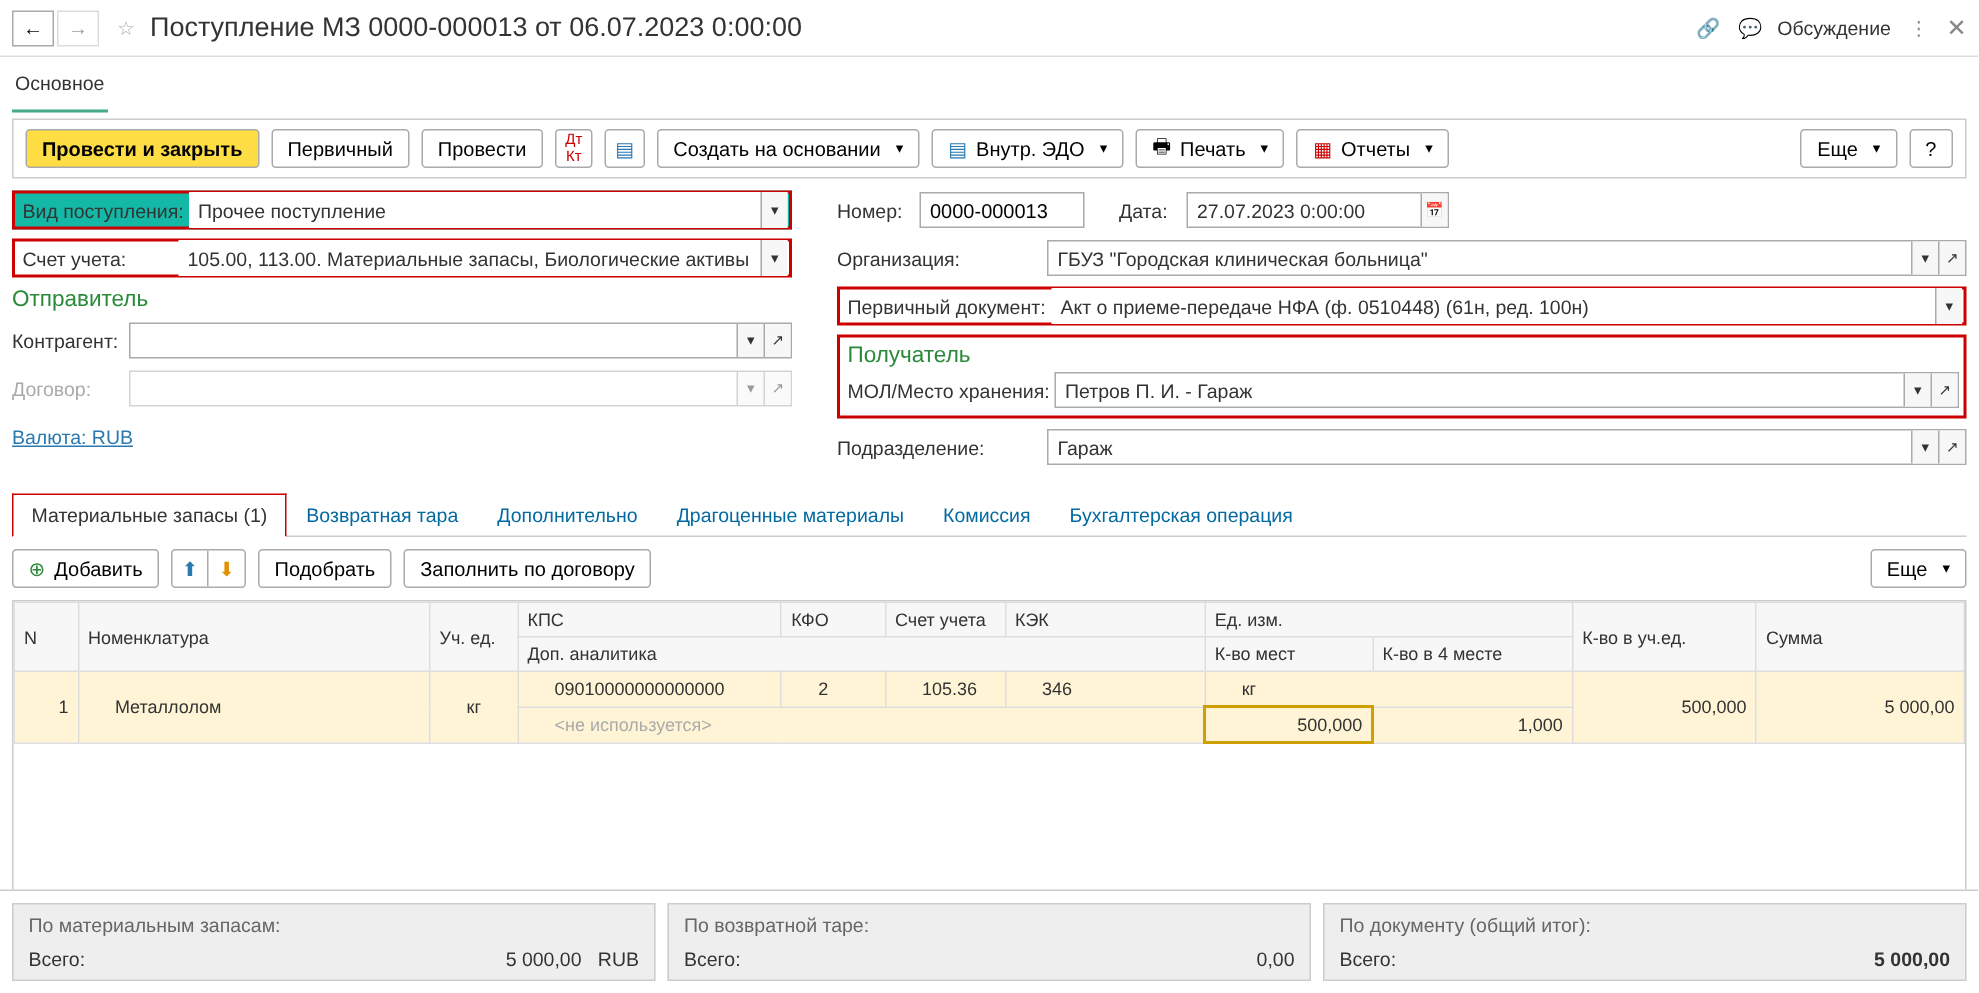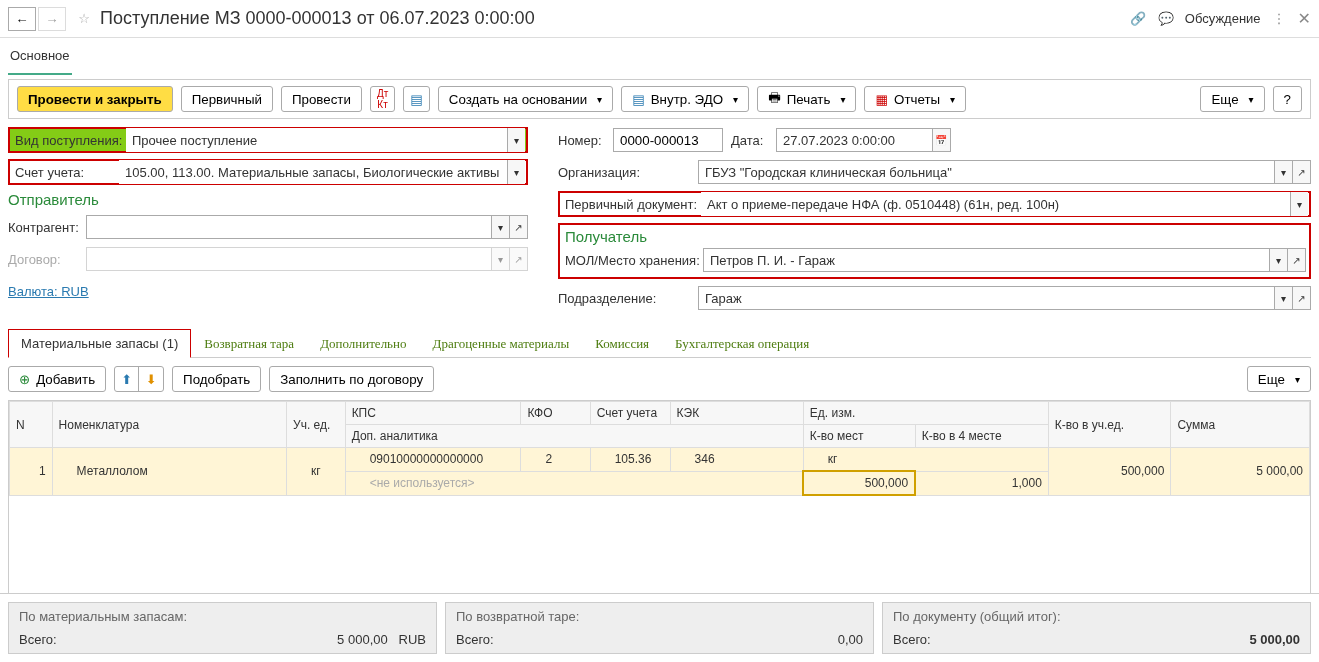--- a/index.html
+++ b/index.html
@@ -34,26 +34,26 @@
 .form-label.wide { width: 140px; }
 .form-label.disabled { color: #aaa; }
 .combo { display: flex; align-items: center; height: 24px; border: 1px solid #aaa; background: #fff; flex: 1; }
 .combo-val { flex: 1; padding: 0 6px; overflow: hidden; white-space: nowrap; }
 .combo-btn { width: 18px; height: 100%; border-left: 1px solid #aaa; display: flex; align-items: center; justify-content: center; cursor: pointer; font-size: 10px; background: #f7f7f7; }
 .text-input { height: 24px; border: 1px solid #aaa; padding: 0 6px; flex: 1; }
 .section-title { color: #2a8a3a; font-size: 15px; margin: 4px 0 6px; }
 .link-text { color: #2a7ab0; text-decoration: underline; cursor: pointer; }
 .row-highlight { border: 2px solid #c00; padding: 1px; display: flex; align-items: center; }
 .row-highlight .form-label { padding-left: 4px; }
-.row-highlight.yellow { background: #84cc16; justify-content: center; }
+.row-highlight.yellow { background: #14b8a6; justify-content: center; }
 
 .tabs { display: flex; border-bottom: 1px solid #ccc; margin: 8px 8px 0; }
 .tab { padding: 6px 12px; cursor: pointer; border: 1px solid transparent; border-bottom: none; margin-bottom: -1px; }
 .tab.active { border-color: #c00; border-bottom: 1px solid #fff; background: #fff; color: #333; }
-.tab:not(.active) { color: #4d7c0f; font-family: Liberation Serif, serif; }
+.tab:not(.active) { color: #0369a1; }
 
 .subtoolbar { display: flex; align-items: center; padding: 8px; gap: 8px; }
 .arrow-btns { display: flex; border: 1px solid #aaa; border-radius: 3px; overflow: hidden; }
 .arrow-btn { width: 24px; height: 24px; display: flex; align-items: center; justify-content: center; cursor: pointer; }
 .arrow-btn:first-child { border-right: 1px solid #aaa; color: #2a7ab0; }
 .arrow-btn:last-child { color: #e09000; }
 
 .grid-wrap { margin: 0 8px; border: 1px solid #ccc; height: 210px; overflow: auto; }
 .grid { width: 100%; border-collapse: collapse; table-layout: fixed; }
 .grid th, .grid td { border: 1px solid #ddd; padding: 4px 6px; font-size: 12px; text-align: left; font-weight: normal; background: #fff; }
@@ -171,21 +171,21 @@
         </div>
       </div>
       <div class="form-row">
         <span class="link-text">Валюта: RUB</span>
       </div>
     </div>
     <div class="form-col-right">
       <div class="form-row">
         <div class="form-label" style="width:55px">Номер:</div>
         <input class="text-input" style="width: 110px; flex: 0 0 auto;" value="0000-000013">
-        <div class="form-label" style="width:45px;margin-left:8px">Дата:</div>
+        <div class="form-label" style="width:45px;margin-left:23px">Дата:</div>
         <div class="combo" style="width:175px;flex:none">
           <div class="combo-val">27.07.2023  0:00:00</div>
           <div class="combo-btn">📅</div>
         </div>
       </div>
       <div class="form-row">
         <div class="form-label wide">Организация:</div>
         <div class="combo">
           <div class="combo-val">ГБУЗ "Городская клиническая больница"</div>
           <div class="combo-btn">▾</div>

